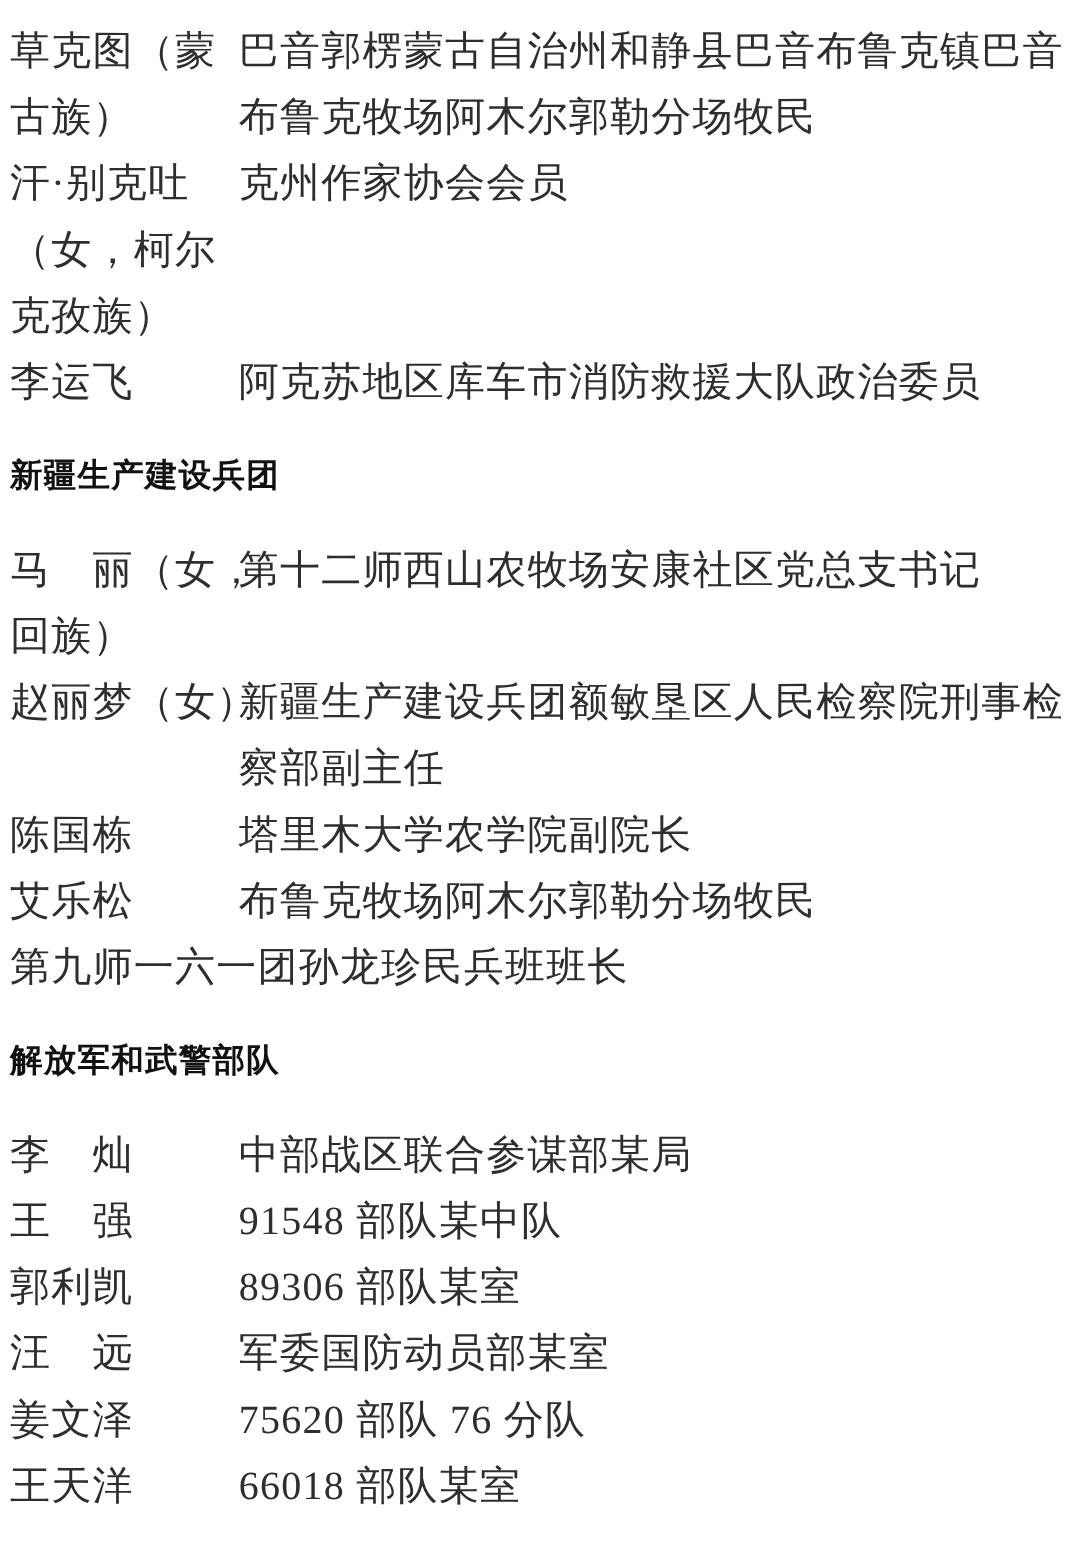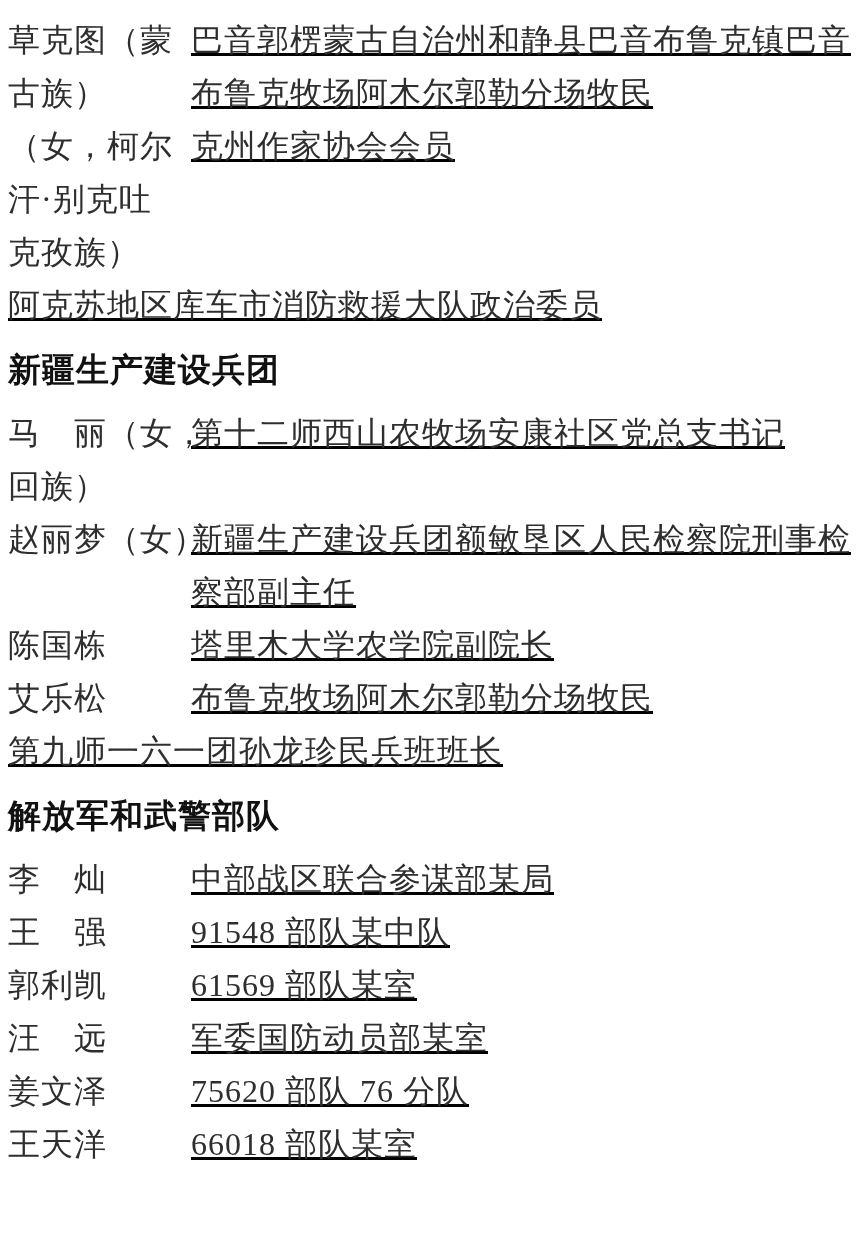--- a/index.html
+++ b/index.html
@@ -19,38 +19,37 @@
     display: flex;
     align-items: flex-start;
   }
   .name-col {
     flex: 0 0 183px;
     width: 183px;
   }
   .desc-col {
     flex: 1 1 auto;
     min-width: 0;
-    text-decoration: underline;
   }
   .line {
     height: 53px;
     line-height: 53px;
     font-family: "Liberation Serif", "DejaVu Serif", serif;
     font-size: 32px;
     color: #2e2e2e;
     letter-spacing: 1px;
     white-space: pre;
   }
   .section-header {
     height: 53px;
     line-height: 53px;
-    margin: 11px 0;
+    margin: 22px 0;
     font-family: "Liberation Sans", "DejaVu Sans", sans-serif;
     font-weight: bold;
-    font-size: 33px;
+    font-size: 26px;
     color: #111111;
     letter-spacing: 1px;
     white-space: pre;
   }
 </style>
 </head>
 <body>
 
 <div class="page">
   <div id="doc">
@@ -59,29 +58,32 @@
           <div class="line">草克图（蒙</div>
           <div class="line">古族）</div>
         </div>
         <div class="desc-col">
           <div class="line">巴音郭楞蒙古自治州和静县巴音布鲁克镇巴音</div>
           <div class="line">布鲁克牧场阿木尔郭勒分场牧民</div>
         </div>
       </div>
       <div class="entry">
         <div class="name-col">
+          <div class="line">汗·别克吐</div>
           <div class="line">（女，柯尔</div>
-          <div class="line">汗·别克吐</div>
           <div class="line">克孜族）</div>
         </div>
         <div class="desc-col">
           <div class="line">克州作家协会会员</div>
         </div>
       </div>
       <div class="entry">
+        <div class="name-col">
+          <div class="line">李运飞</div>
+        </div>
         <div class="desc-col">
           <div class="line">阿克苏地区库车市消防救援大队政治委员</div>
         </div>
       </div>
       <div class="section-header">新疆生产建设兵团</div>
       <div class="entry">
         <div class="name-col">
           <div class="line">马　丽（女，</div>
           <div class="line">回族）</div>
         </div>
@@ -134,21 +136,21 @@
         </div>
         <div class="desc-col">
           <div class="line">91548 部队某中队</div>
         </div>
       </div>
       <div class="entry">
         <div class="name-col">
           <div class="line">郭利凯</div>
         </div>
         <div class="desc-col">
-          <div class="line">61569 部队某室</div>
+          <div class="line">89306 部队某室</div>
         </div>
       </div>
       <div class="entry">
         <div class="name-col">
           <div class="line">汪　远</div>
         </div>
         <div class="desc-col">
           <div class="line">军委国防动员部某室</div>
         </div>
       </div>

